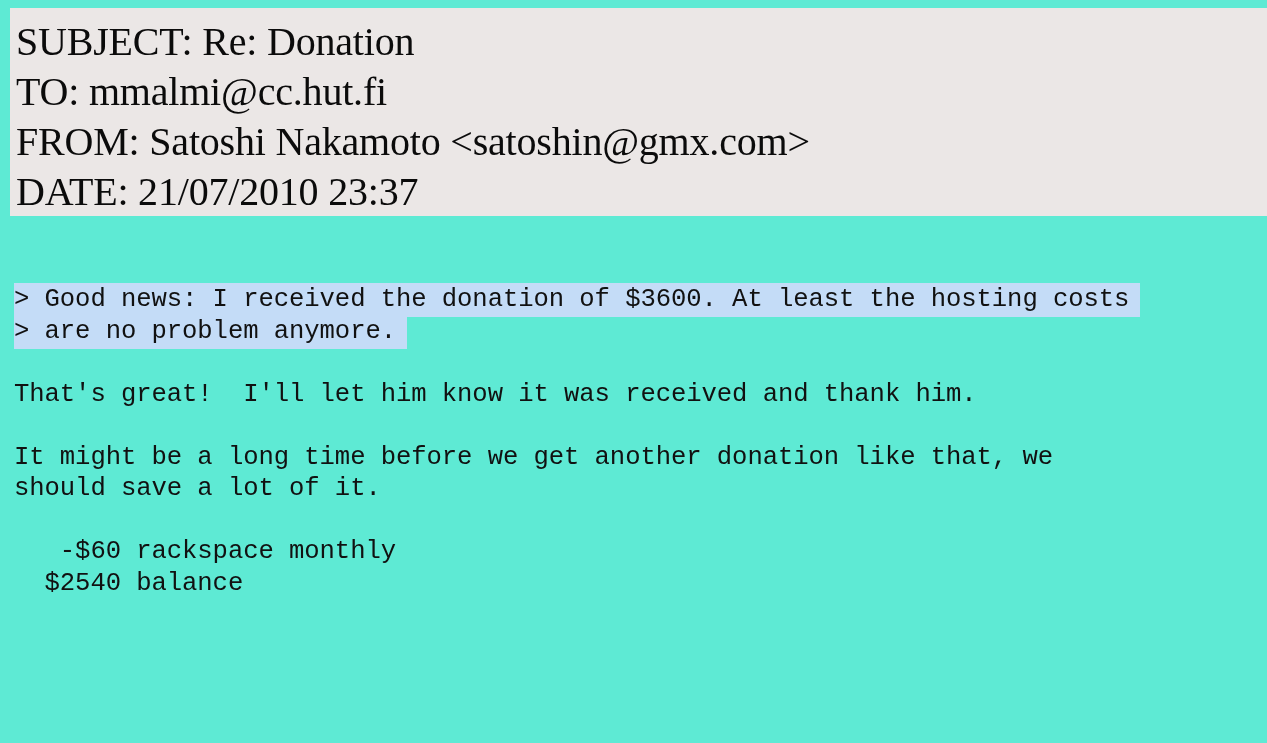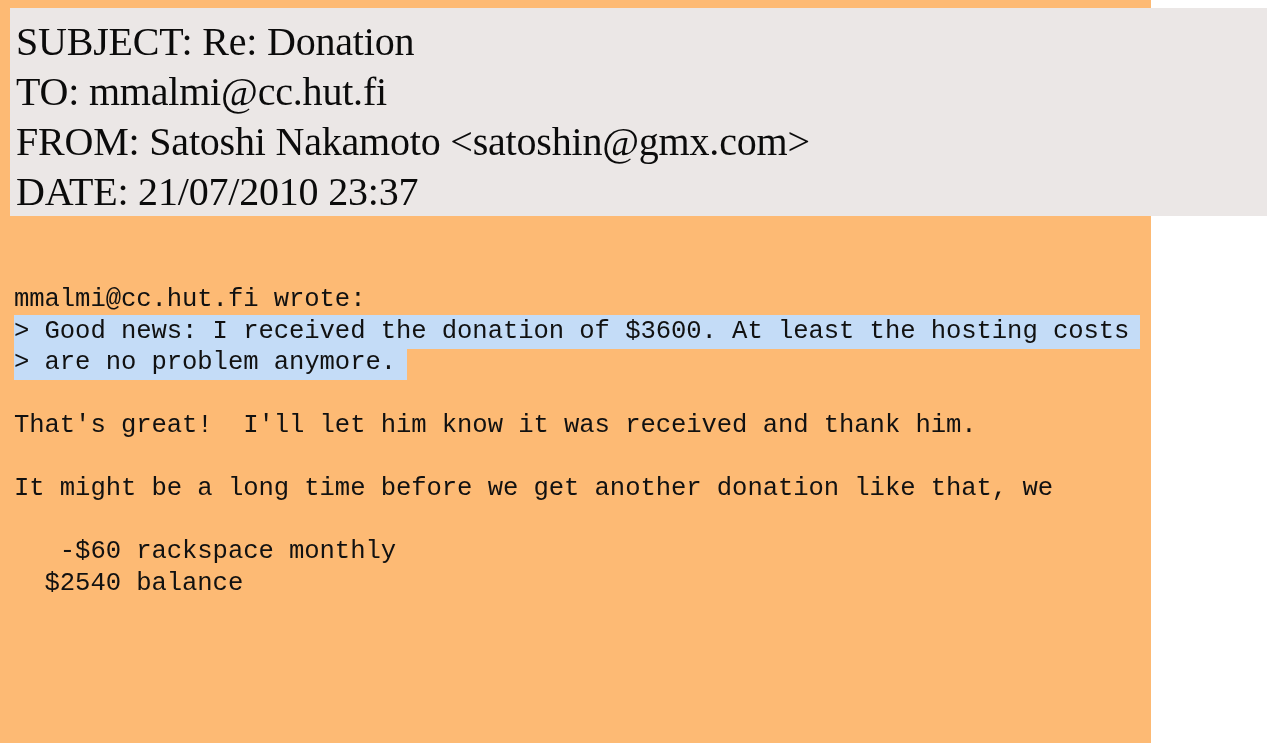--- a/index.html
+++ b/index.html
@@ -10,23 +10,23 @@
   }
   body {
     width: 1267px;
     height: 743px;
     overflow: hidden;
     font-family: "Liberation Sans", sans-serif;
     color: #000000;
   }
   .page {
     position: relative;
-    width: 1151px;
+    width: 1267px;
     height: 743px;
-    background: #fdba74;
+    background: #5eead4;
   }
 
   
   .mail-header {
     position: absolute;
     left: 10px;
     top: 8px;
     width: 1257px;
     height: 208px;
     background: #ebe7e6;
@@ -75,32 +75,32 @@
 
   <div class="mail-header">
     <div class="hdr-line">SUBJECT: Re: Donation</div>
     <div class="hdr-line">TO: mmalmi@cc.hut.fi</div>
     <div class="hdr-line">FROM: Satoshi Nakamoto &lt;satoshin@gmx.com&gt;</div>
     <div class="hdr-line">DATE: 21/07/2010 23:37</div>
   </div>
 
   <div class="mail-body">
 
-    <div class="mono-line">mmalmi@cc.hut.fi wrote:</div>
 
     <div class="mono-line"><span class="hl">&gt; Good news: I received the donation of $3600. At least the hosting costs</span></div>
     <div class="mono-line"><span class="hl">&gt; are no problem anymore.</span></div>
 
     <div class="mono-line blank">&nbsp;</div>
 
     <div class="mono-line">That's great!  I'll let him know it was received and thank him.</div>
 
     <div class="mono-line blank">&nbsp;</div>
 
     <div class="mono-line">It might be a long time before we get another donation like that, we</div>
+    <div class="mono-line">should save a lot of it.</div>
 
     <div class="mono-line blank">&nbsp;</div>
 
     <div class="mono-line">   -$60 rackspace monthly</div>
     <div class="mono-line">  $2540 balance</div>
 
   </div>
 
 </div>
 

